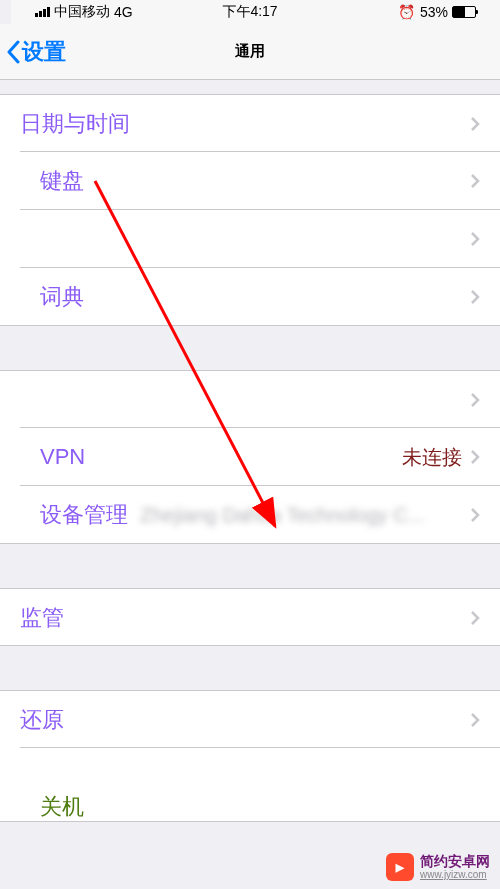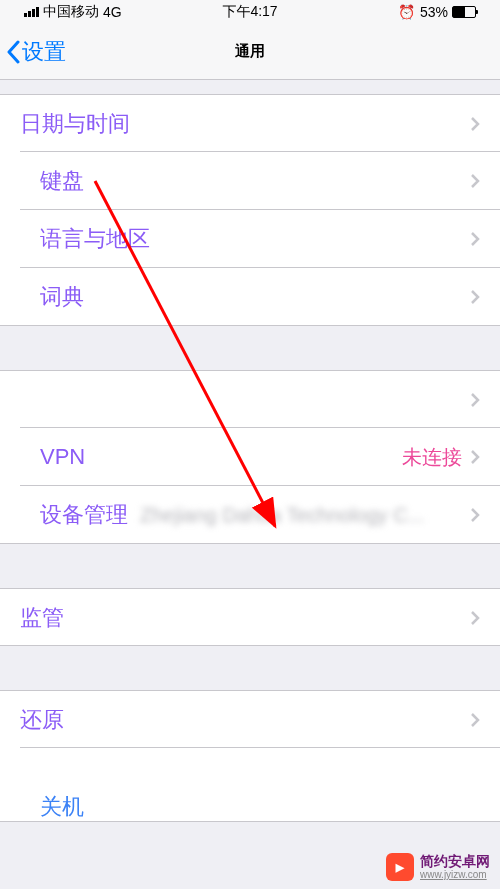--- a/index.html
+++ b/index.html
@@ -17,20 +17,21 @@
     }
     .status-bar {
       height: 24px;
       background: #f7f7f8;
       display: flex;
       align-items: center;
       justify-content: space-between;
       padding: 0 24px;
       font-size: 14px;
       font-weight: 500;
+      margin-left: 11px;
     }
     .status-left {
       display: flex;
       align-items: center;
       gap: 4px;
     }
     .signal-bars {
       display: flex;
       align-items: flex-end;
       gap: 1px;
@@ -85,20 +86,21 @@
       align-items: center;
       position: relative;
     }
     .back-button {
       display: flex;
       align-items: center;
       color: #007aff;
       font-size: 22px;
       padding-left: 6px;
       gap: 2px;
+      font-weight: bold;
     }
     .back-chevron {
       width: 14px;
       height: 24px;
     }
     .nav-title {
       position: absolute;
       left: 50%;
       transform: translateX(-50%);
       font-size: 15px;
@@ -136,21 +138,21 @@
     .row.last-in-group::after {
       left: 0;
     }
     .row-label {
       flex: 0 0 auto;
       color: #8b5cf6;
     }
     .row-detail {
       flex: 1;
       text-align: right;
-      color: #ec4899;
+      color: #7f1d1d;
       font-size: 20px;
       padding-right: 8px;
       white-space: nowrap;
       overflow: hidden;
     }
     .row-detail.blurred {
       filter: blur(3px);
       color: #b5b5ba;
       text-align: left;
       padding-left: 12px;
@@ -159,21 +161,21 @@
       width: 10px;
       height: 16px;
       flex: 0 0 auto;
     }
     .chevron path {
       stroke: #c7c7cc;
       stroke-width: 2.5;
       fill: none;
     }
     .row-link {
-      color: #3b82f6;
+      color: #4d7c0f;
       margin-top: 44px;
     }
     .annotation-arrow {
       position: absolute;
       top: 176px;
       left: 90px;
       pointer-events: none;
       z-index: 10;
     }
     .watermark {
@@ -255,21 +257,20 @@
     </svg>
 </div>
 <div class="row">
   <span class="row-label">键盘</span>
   <span class="row-detail"></span>
   <svg class="chevron" viewBox="0 0 10 16">
       <path d="M2 2 L8 8 L2 14"></path>
     </svg>
 </div>
 <div class="row">
-  <span class="row-label">语言与地区</span>
   <span class="row-detail"></span>
   <svg class="chevron" viewBox="0 0 10 16">
       <path d="M2 2 L8 8 L2 14"></path>
     </svg>
 </div>
 <div class="row last-in-group">
   <span class="row-label">词典</span>
   <span class="row-detail"></span>
   <svg class="chevron" viewBox="0 0 10 16">
       <path d="M2 2 L8 8 L2 14"></path>

